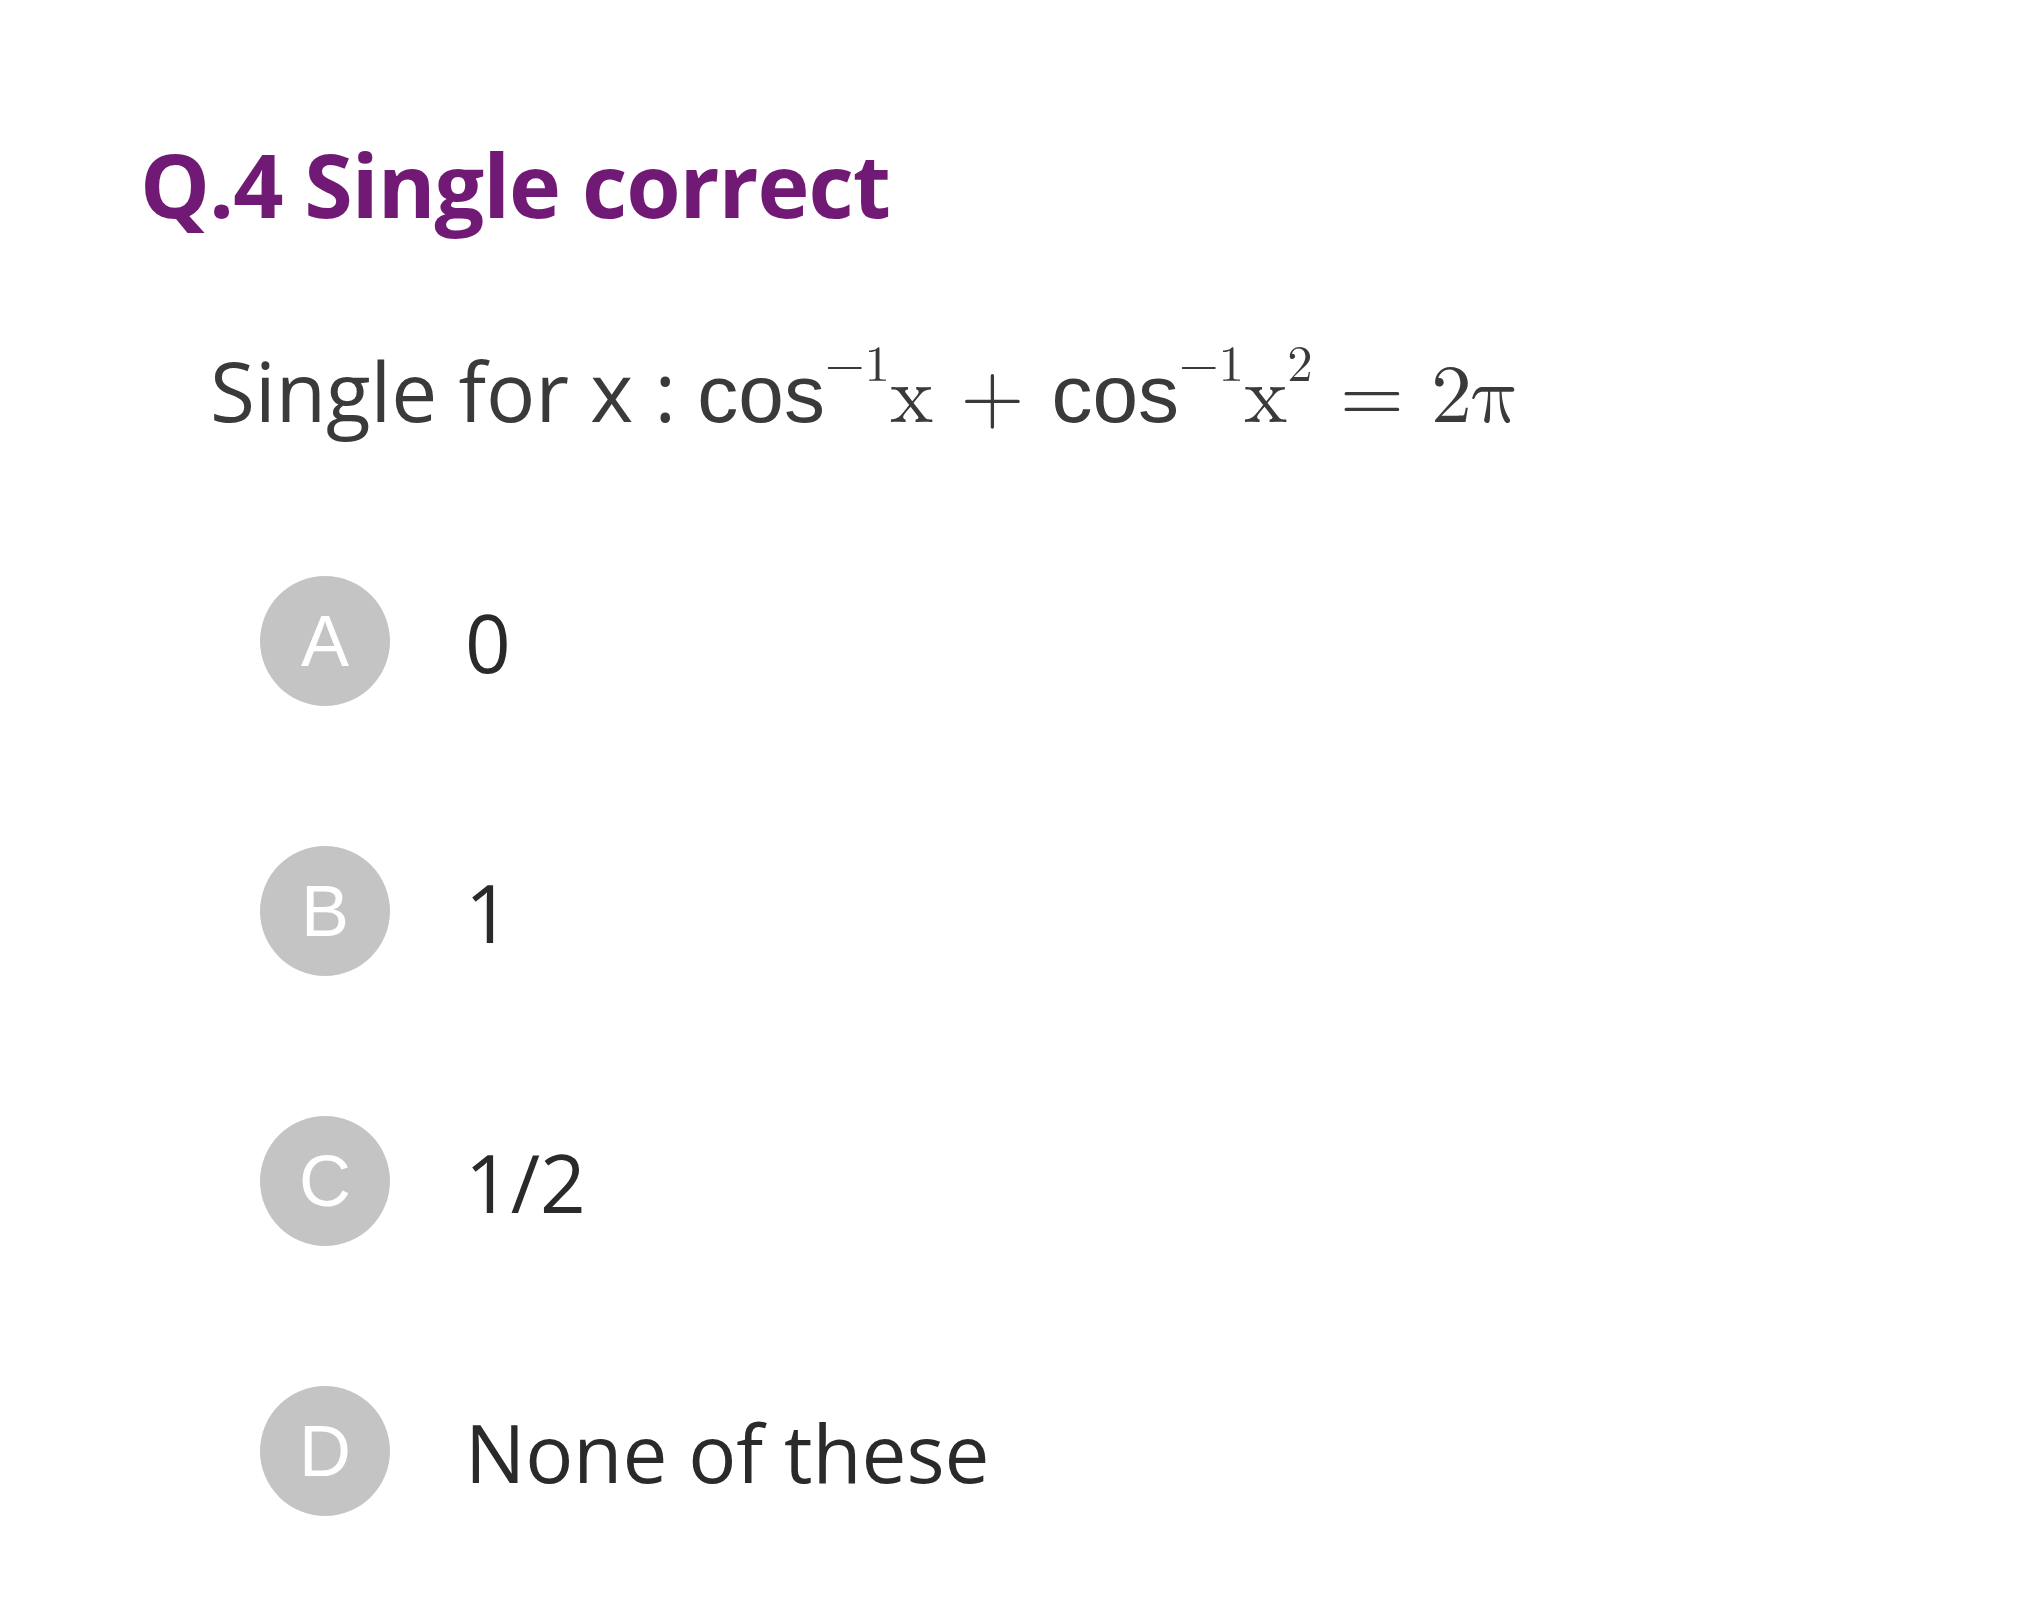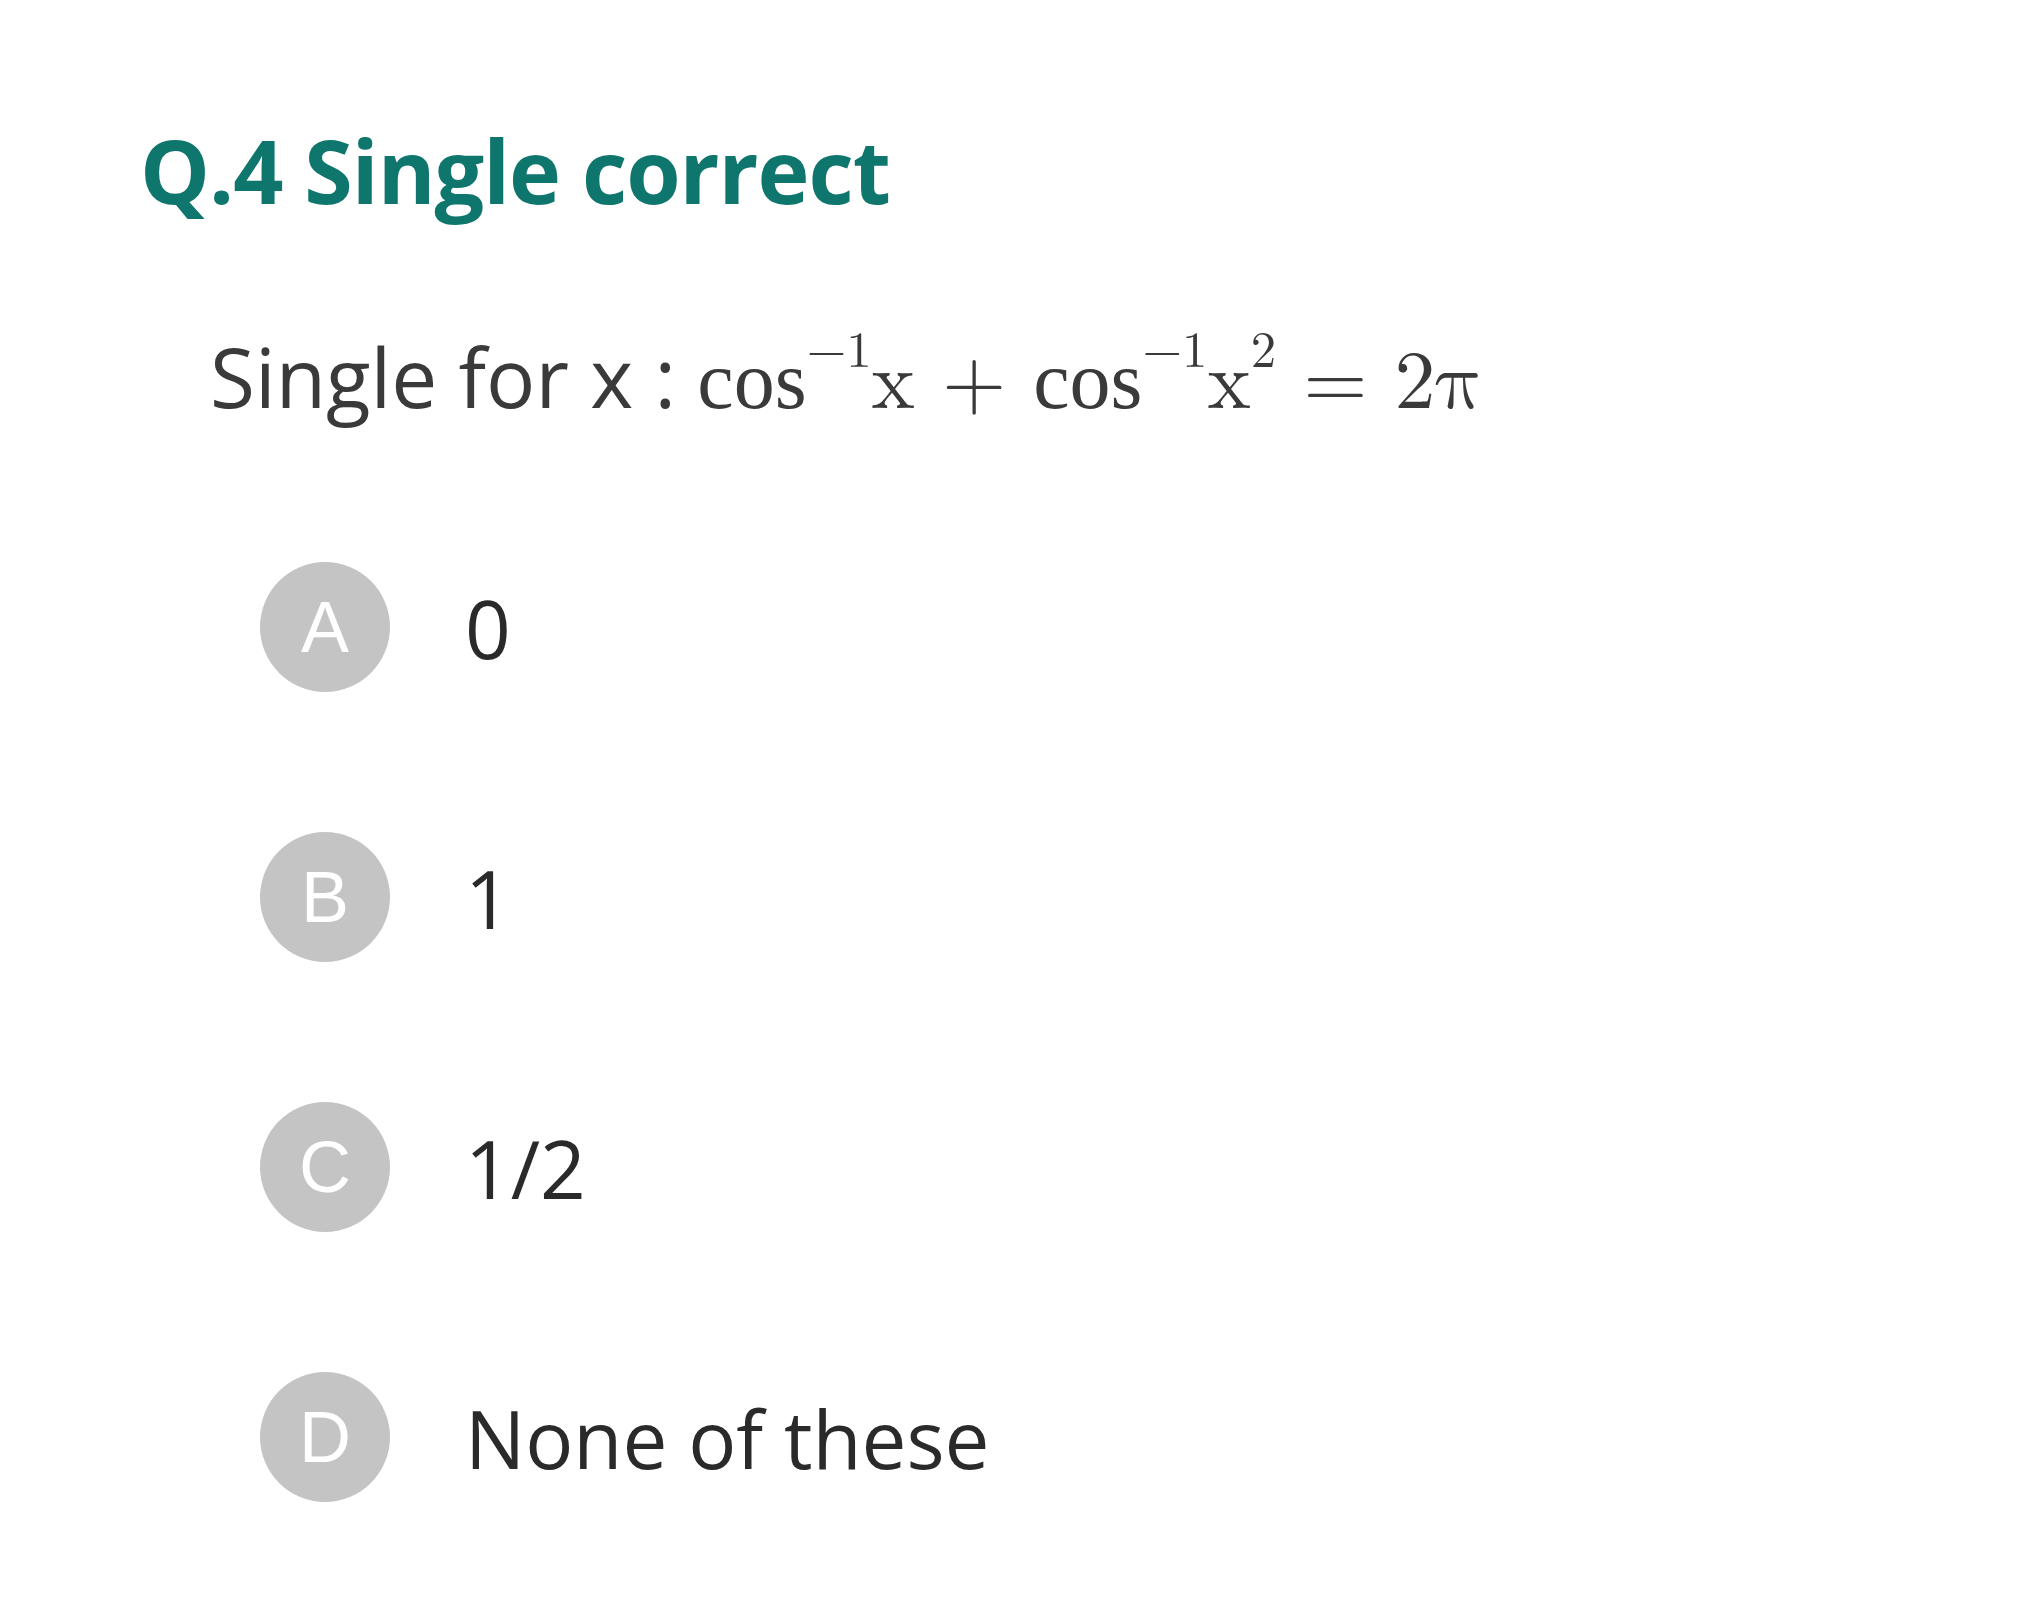--- a/index.html
+++ b/index.html
@@ -11,38 +11,39 @@
   }
   .page {
     width: 2042px;
     height: 1599px;
     box-sizing: border-box;
     padding: 110px 140px 0 140px;
   }
   .heading {
     font-size: 88px;
     font-weight: 700;
-    color: #0f766e;
+    color: #701a75;
     margin-bottom: 90px;
     letter-spacing: -1px;
+    margin-top: 14px;
   }
   .question-text {
     font-size: 82px;
     font-weight: 400;
     color: #3a3a3a;
     margin-left: 70px;
     margin-bottom: 130px;
     font-family: "Segoe UI", "Open Sans", Arial, sans-serif;
     white-space: nowrap;
   }
   .math {
     font-family: "Latin Modern Math", "Cambria Math", "STIX Two Math", Georgia, serif;
   }
   .cos-text {
-    font-family: Liberation Serif, serif;
+    font-family: Liberation Sans, sans-serif;
     letter-spacing: 0px;
   }
   .sup {
     font-size: 0.62em;
     vertical-align: 0.8em;
     line-height: 0;
   }
   .options {
     margin-left: 120px;
   }

